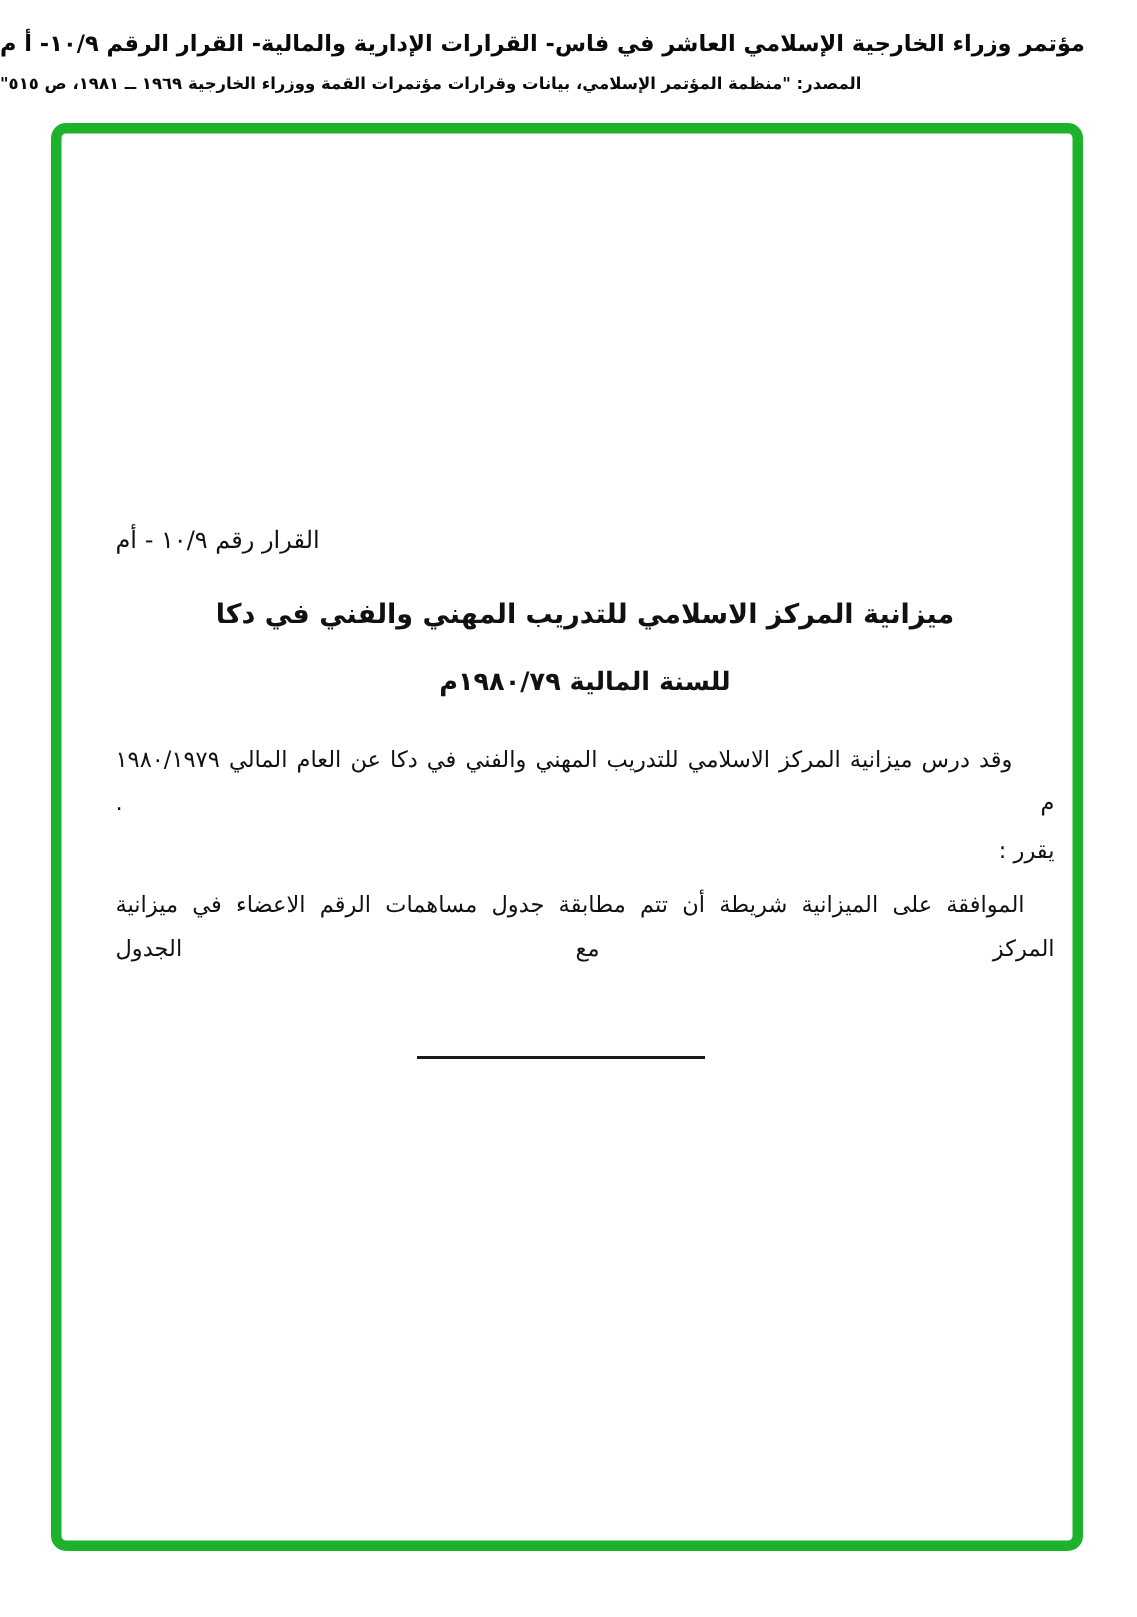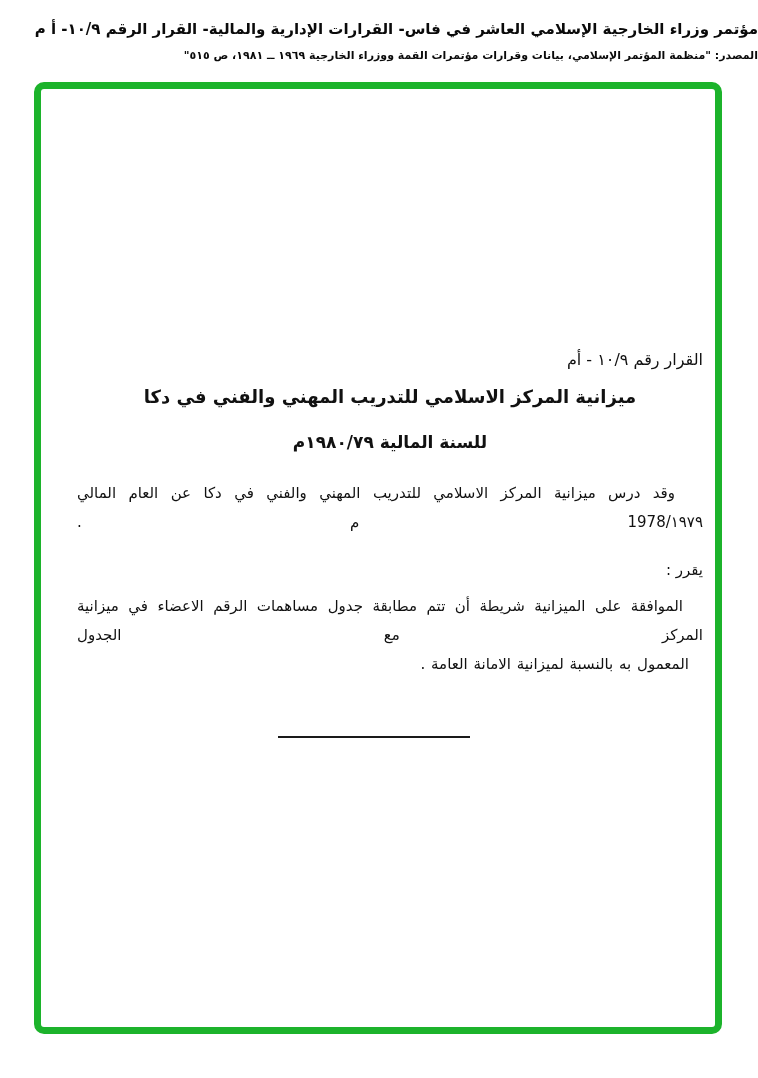--- a/index.html
+++ b/index.html
@@ -1,47 +1,47 @@
 <!DOCTYPE html>
 <html lang="ar"><head>
 <meta charset="utf-8">
 <style>
   html,body{margin:0;padding:0;}
   body{
     width:758px;height:1078px;position:relative;background:#ffffff;
     font-family:"DejaVu Sans",sans-serif;color:#111;overflow:hidden;
   }
   
-  .page-header{position:absolute;top:18px;left:0;width:758px;text-align:right;direction:rtl;}
+  .page-header{position:absolute;top:18px;left:0;width:758px;text-align:left;direction:rtl;}
   .hdr-line1{font-size:15px;font-weight:bold;letter-spacing:0;line-height:22px;color:#0a0a0a;}
   .hdr-line2{font-size:11px;font-weight:bold;line-height:18px;margin-top:7px;color:#0a0a0a;}
   
   .doc-frame{
     position:absolute;left:34px;top:82px;width:688px;height:952px;
     border:7px solid #1cb32b;border-radius:10px;box-sizing:border-box;background:#ffffff;
   }
   
   .doc-content{
     position:absolute;left:41px;top:89px;width:674px;height:938px;
     direction:rtl;padding:0;box-sizing:border-box;
   }
   .doc-inner{padding:0 12px 0 36px;} 
-  .t-line1{margin-top:260px;text-align:right;font-size:16px;line-height:22px;}
-  .t-line2{margin-top:13px;text-align:center;font-size:18px;font-weight:bold;line-height:26px;}
+  .t-line1{margin-top:260px;text-align:left;font-size:16px;line-height:22px;}
+  .t-line2{margin-top:26px;text-align:center;font-size:18px;font-weight:bold;line-height:26px;}
   .t-line3{margin-top:20px;text-align:center;font-size:17px;font-weight:bold;line-height:24px;}
   .body-line{
     font-size:15px;line-height:29px;text-align:justify;text-align-last:justify;
     word-spacing:1px;
   }
   .p1{margin-top:25px;}
   .p1 .indent{text-indent:30px;}
   .runover-left{text-align:left;text-align-last:left;}
   .p2{margin-top:10px;}
   .p2 .indent{text-indent:28px;}
-  .decides-pos{font-size:15px;line-height:29px;margin-top:19px;text-align:right;text-align-last:right;padding-left:118px;}
+  .decides-pos{font-size:15px;line-height:29px;margin-top:3px;text-align:right;text-align-last:right;padding-left:118px;}
   .p3{margin-top:7px;}
   .p3 .indent{text-indent:20px;}
   .last-line-right{text-align:right;text-align-last:right;padding-left:0;margin-left:0;margin-right:14px;}
   .separator{
     margin-top:57px;margin-right:233px;width:192px;height:2px;background:#1a1a1a;border:0;
   }
 </style>
 </head>
 <body>
 
@@ -58,26 +58,25 @@
     <div class="t-line1" lang="ar" dir="rtl">القرار رقم ١٠/٩ - أم</div>
 
     <div class="t-line2" lang="ar" dir="rtl">ميزانية المركز الاسلامي للتدريب المهني والفني في دكا</div>
 
     <div class="t-line3" lang="ar" dir="rtl">للسنة المالية ١٩٨٠/٧٩م</div>
 
     <div class="p1">
     </div>
 
     <div class="p2">
-      <div class="body-line indent" lang="ar" dir="rtl">وقد درس ميزانية المركز الاسلامي للتدريب المهني والفني في دكا عن العام المالي 1978/١٩٧٩ م .</div>
+      <div class="body-line indent" lang="ar" dir="rtl">وقد درس ميزانية المركز الاسلامي للتدريب المهني والفني في دكا عن العام المالي ١٩٨٠/١٩٧٩ م .</div>
     </div>
 
     <div class="decides-pos" lang="ar" dir="rtl">يقرر :</div>
 
     <div class="p3">
       <div class="body-line indent" lang="ar" dir="rtl">الموافقة على الميزانية شريطة أن تتم مطابقة جدول مساهمات الرقم الاعضاء في ميزانية المركز مع الجدول</div>
-      <div class="body-line last-line-right" lang="ar" dir="rtl">المعمول به بالنسبة لميزانية الامانة العامة .</div>
     </div>
 
     <div class="separator"></div>
 
   </div>
 </div>
 
 </body></html>

